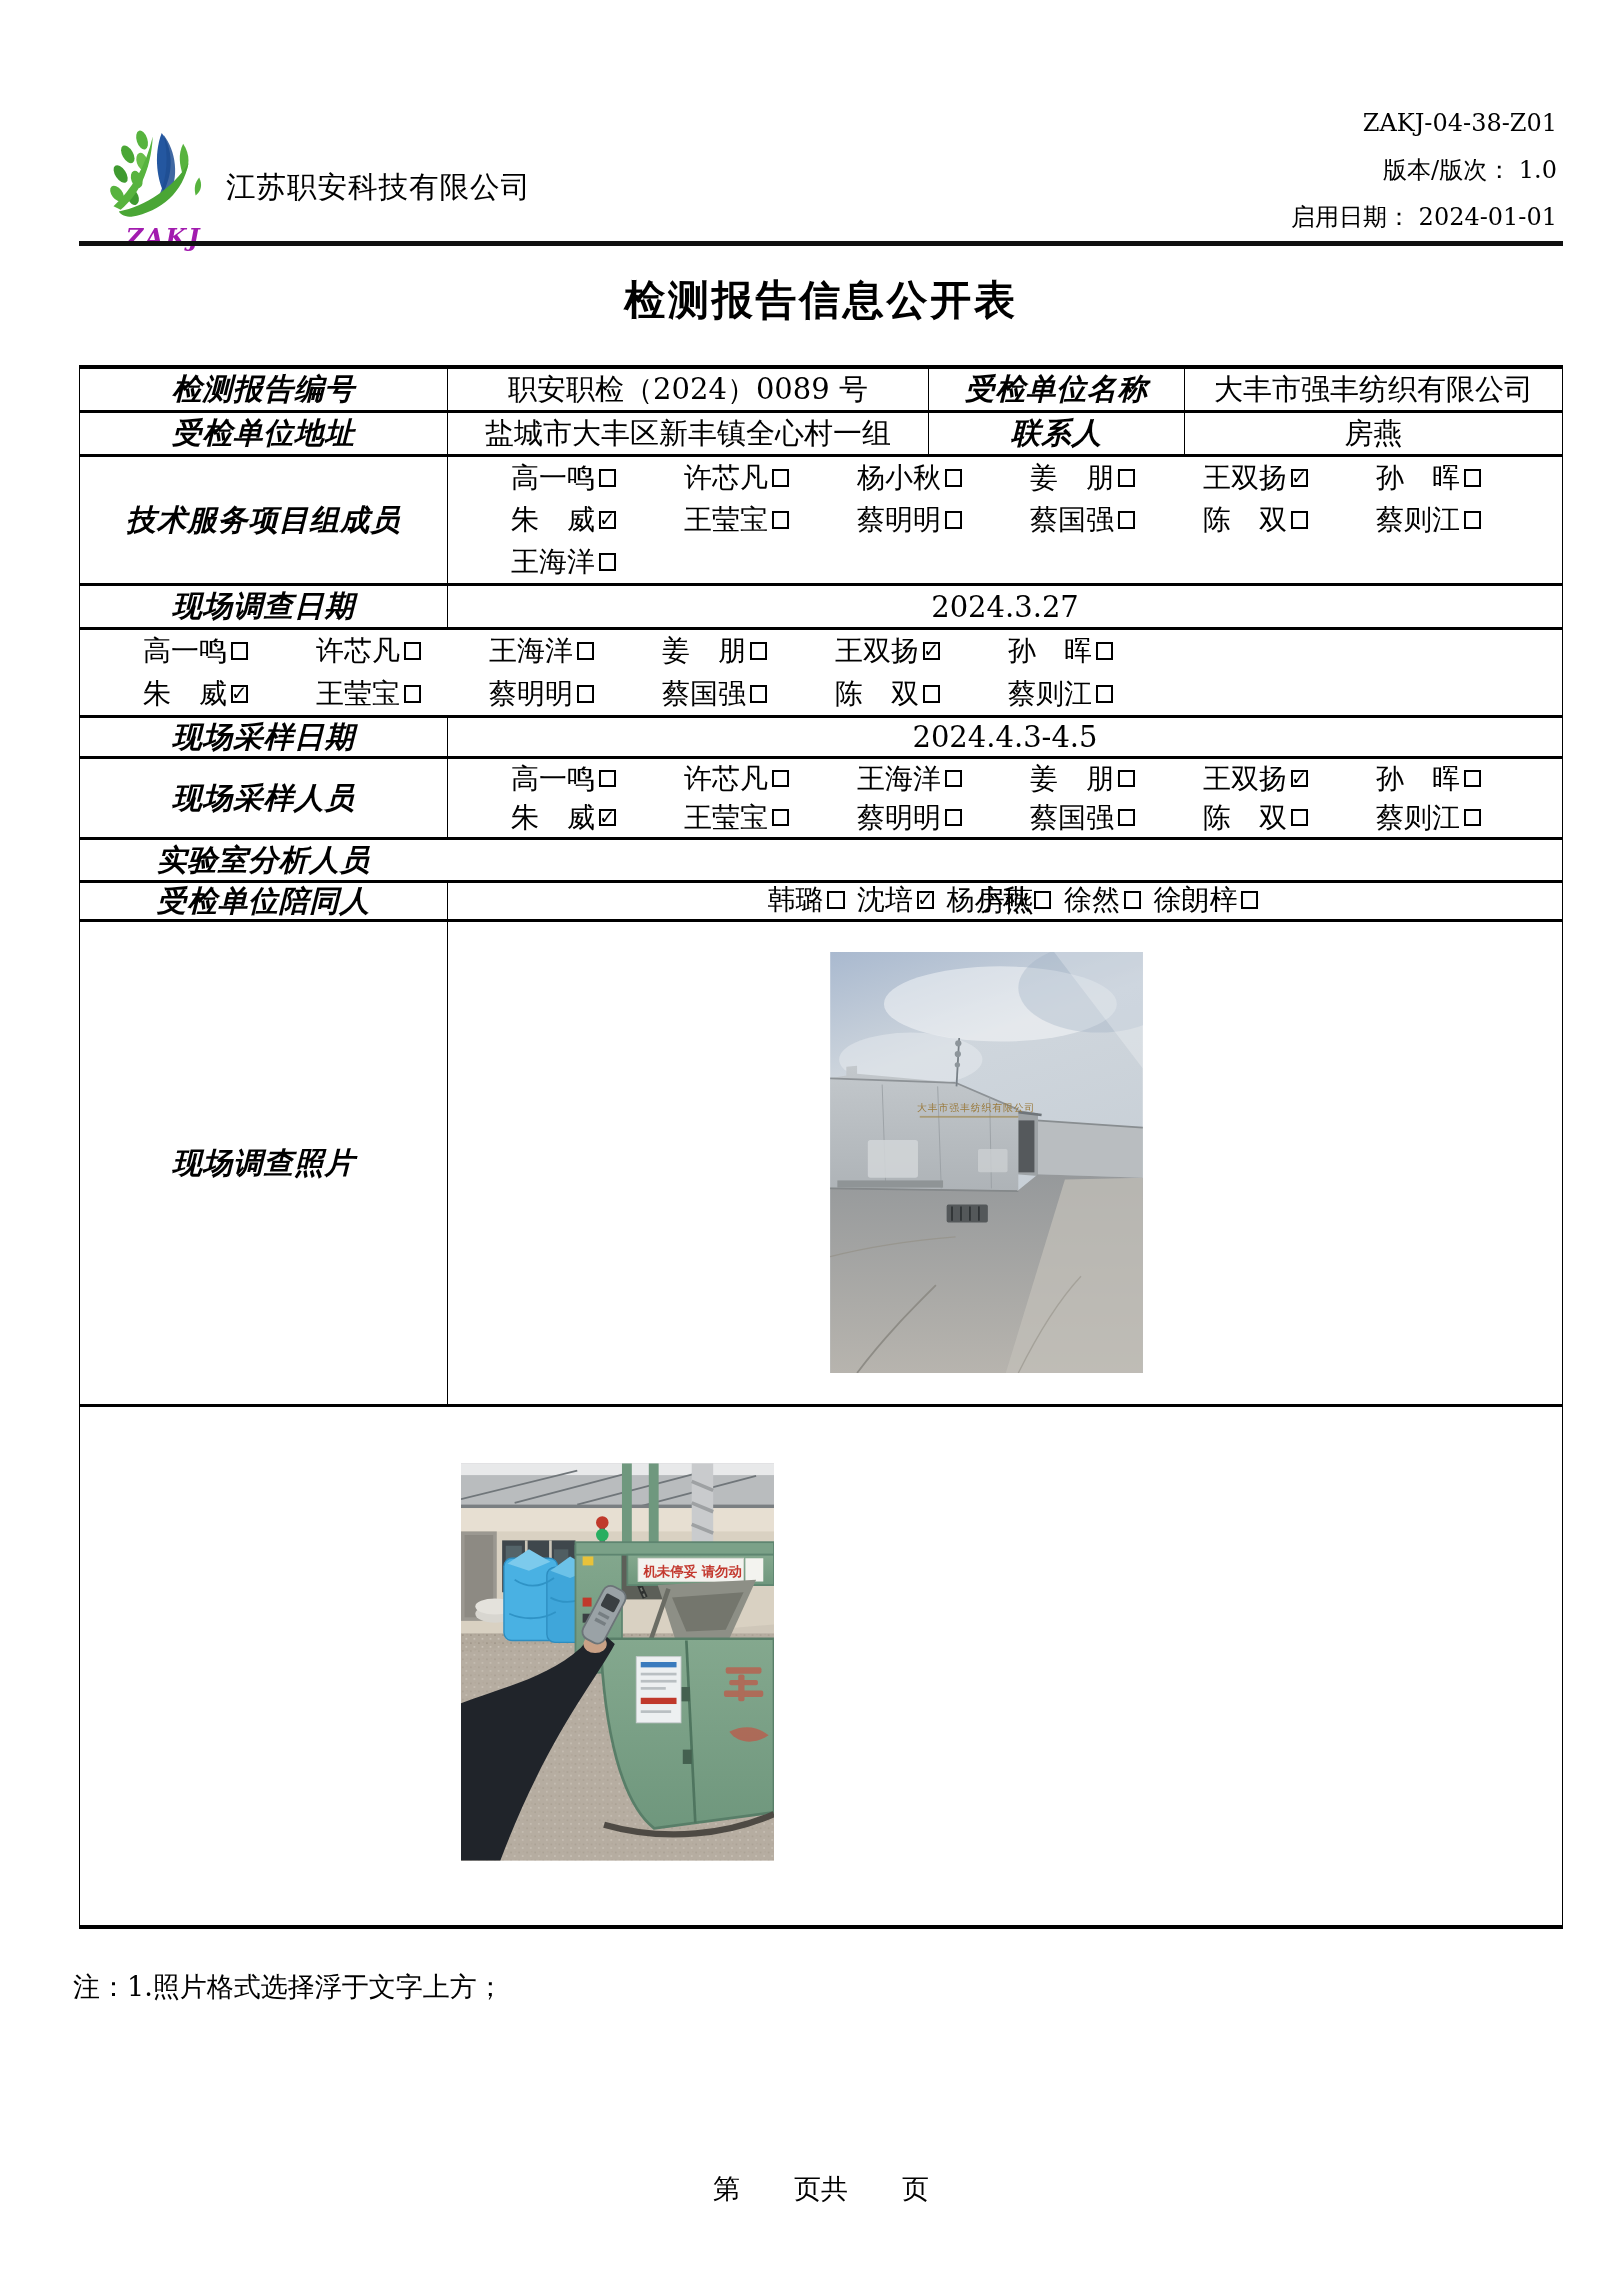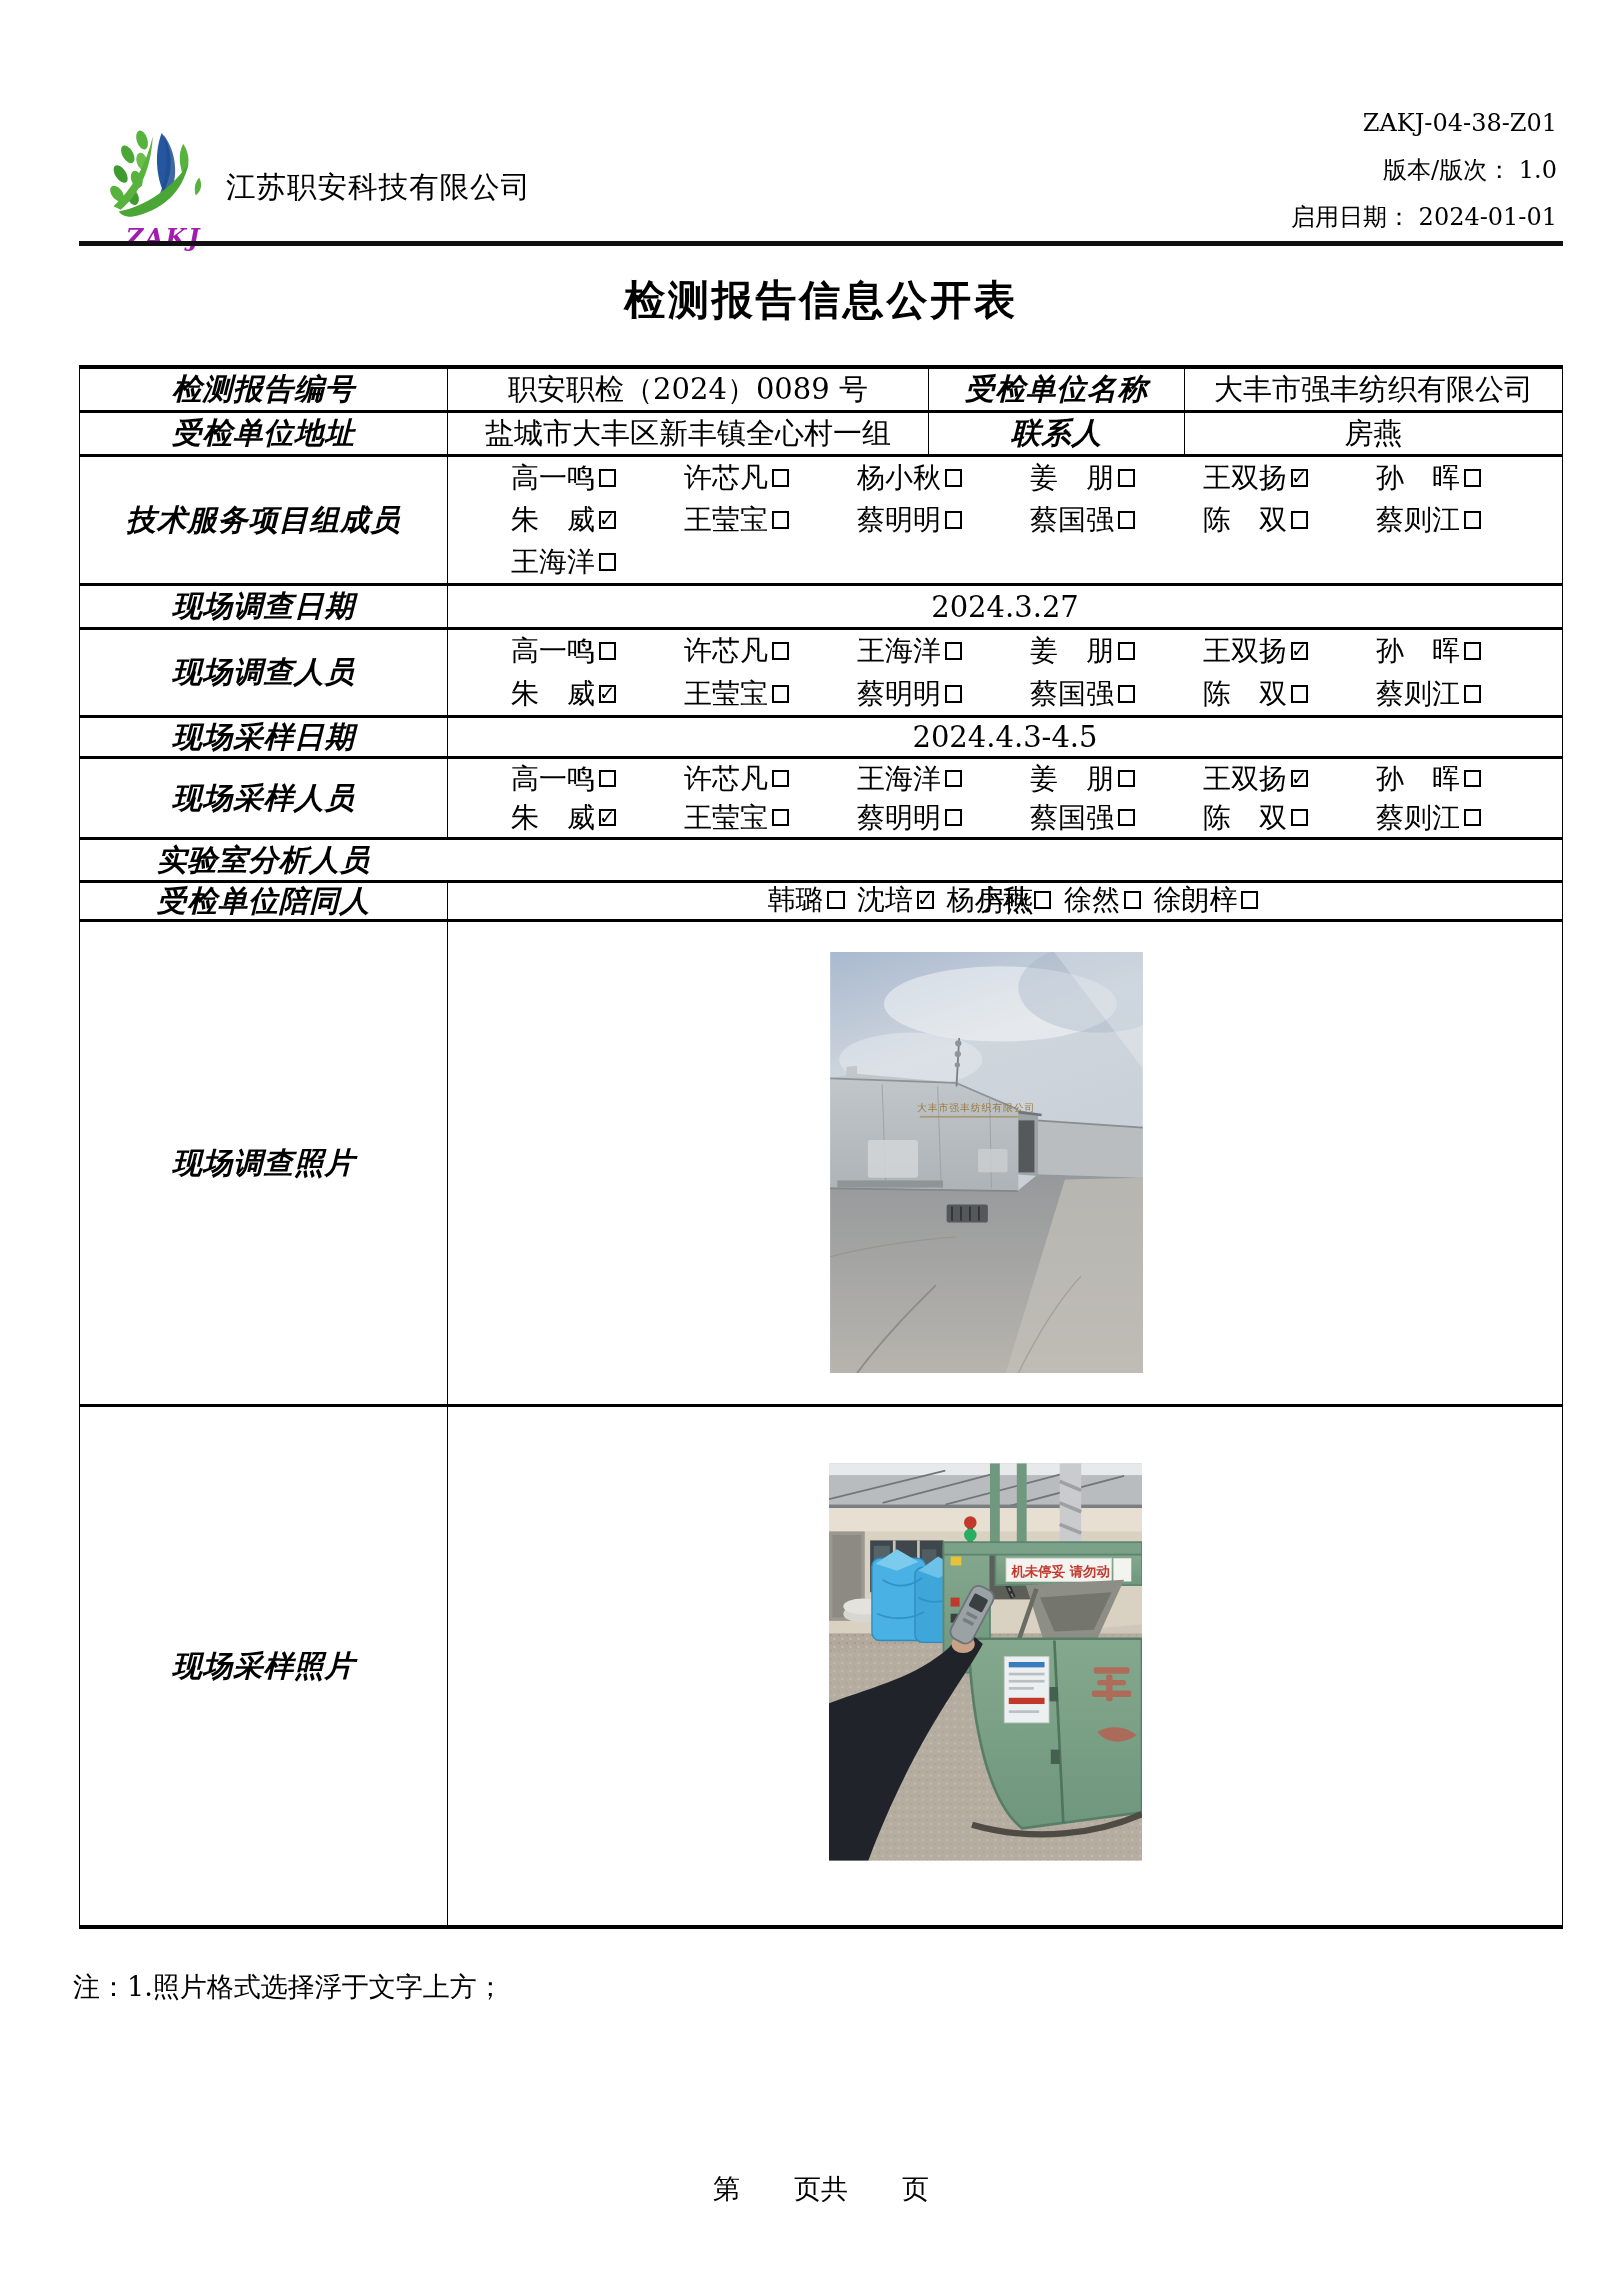--- a/index.html
+++ b/index.html
@@ -165,21 +165,20 @@
           </div>
         </div>
     </div>
 
     <div class="trow" style="height:44px">
       <div class="cell c1 label-cell">现场调查日期</div>
       <div class="cell cgrow value-cell">2024.3.27</div>
     </div>
 
     <div class="trow" style="height:88px">
-      <div class="cell c1 label-cell">现场调查人员</div>
       <div class="cell cgrow members-cell">
           <div class="member-line">
             <span class="member gridcol">
               <span>高一鸣</span>
               <span class="cb"></span>
             </span>
             <span class="member gridcol">
               <span>许芯凡</span>
               <span class="cb"></span>
             </span>
@@ -388,21 +387,20 @@
           <line x1="166" y1="284" x2="166" y2="300" stroke="#2f3335" stroke-width="2"></line>
 
           <path d="M30 470 C 60 430 90 400 118 372" stroke="#8e8c86" stroke-width="2" fill="none"></path>
           <path d="M0 340 C 40 330 90 322 140 318" stroke="#98968f" stroke-width="1.5" fill="none"></path>
           <path d="M210 470 C 230 430 252 392 280 362" stroke="#a5a29a" stroke-width="1.5" fill="none"></path>
         </svg>
       </div>
     </div>
 
     <div class="trow" style="height:521px">
-      <div class="cell c1 label-cell">现场采样照片</div>
       <div class="cell cgrow photo-cell">
         <svg class="photo" style="left:381px; top:56px;" width="313" height="398" viewBox="0 0 350 444">
           <defs>
             <pattern id="speck" width="9" height="9" patternUnits="userSpaceOnUse">
               <rect width="9" height="9" fill="#b3aa9d"></rect>
               <circle cx="2" cy="3" r="1" fill="#9c9285"></circle>
               <circle cx="6" cy="7" r="1" fill="#cfc8bd"></circle>
               <circle cx="7" cy="2" r="0.8" fill="#a79d90"></circle>
             </pattern>
             <linearGradient id="mgreen" x1="0" y1="0" x2="0" y2="1">

